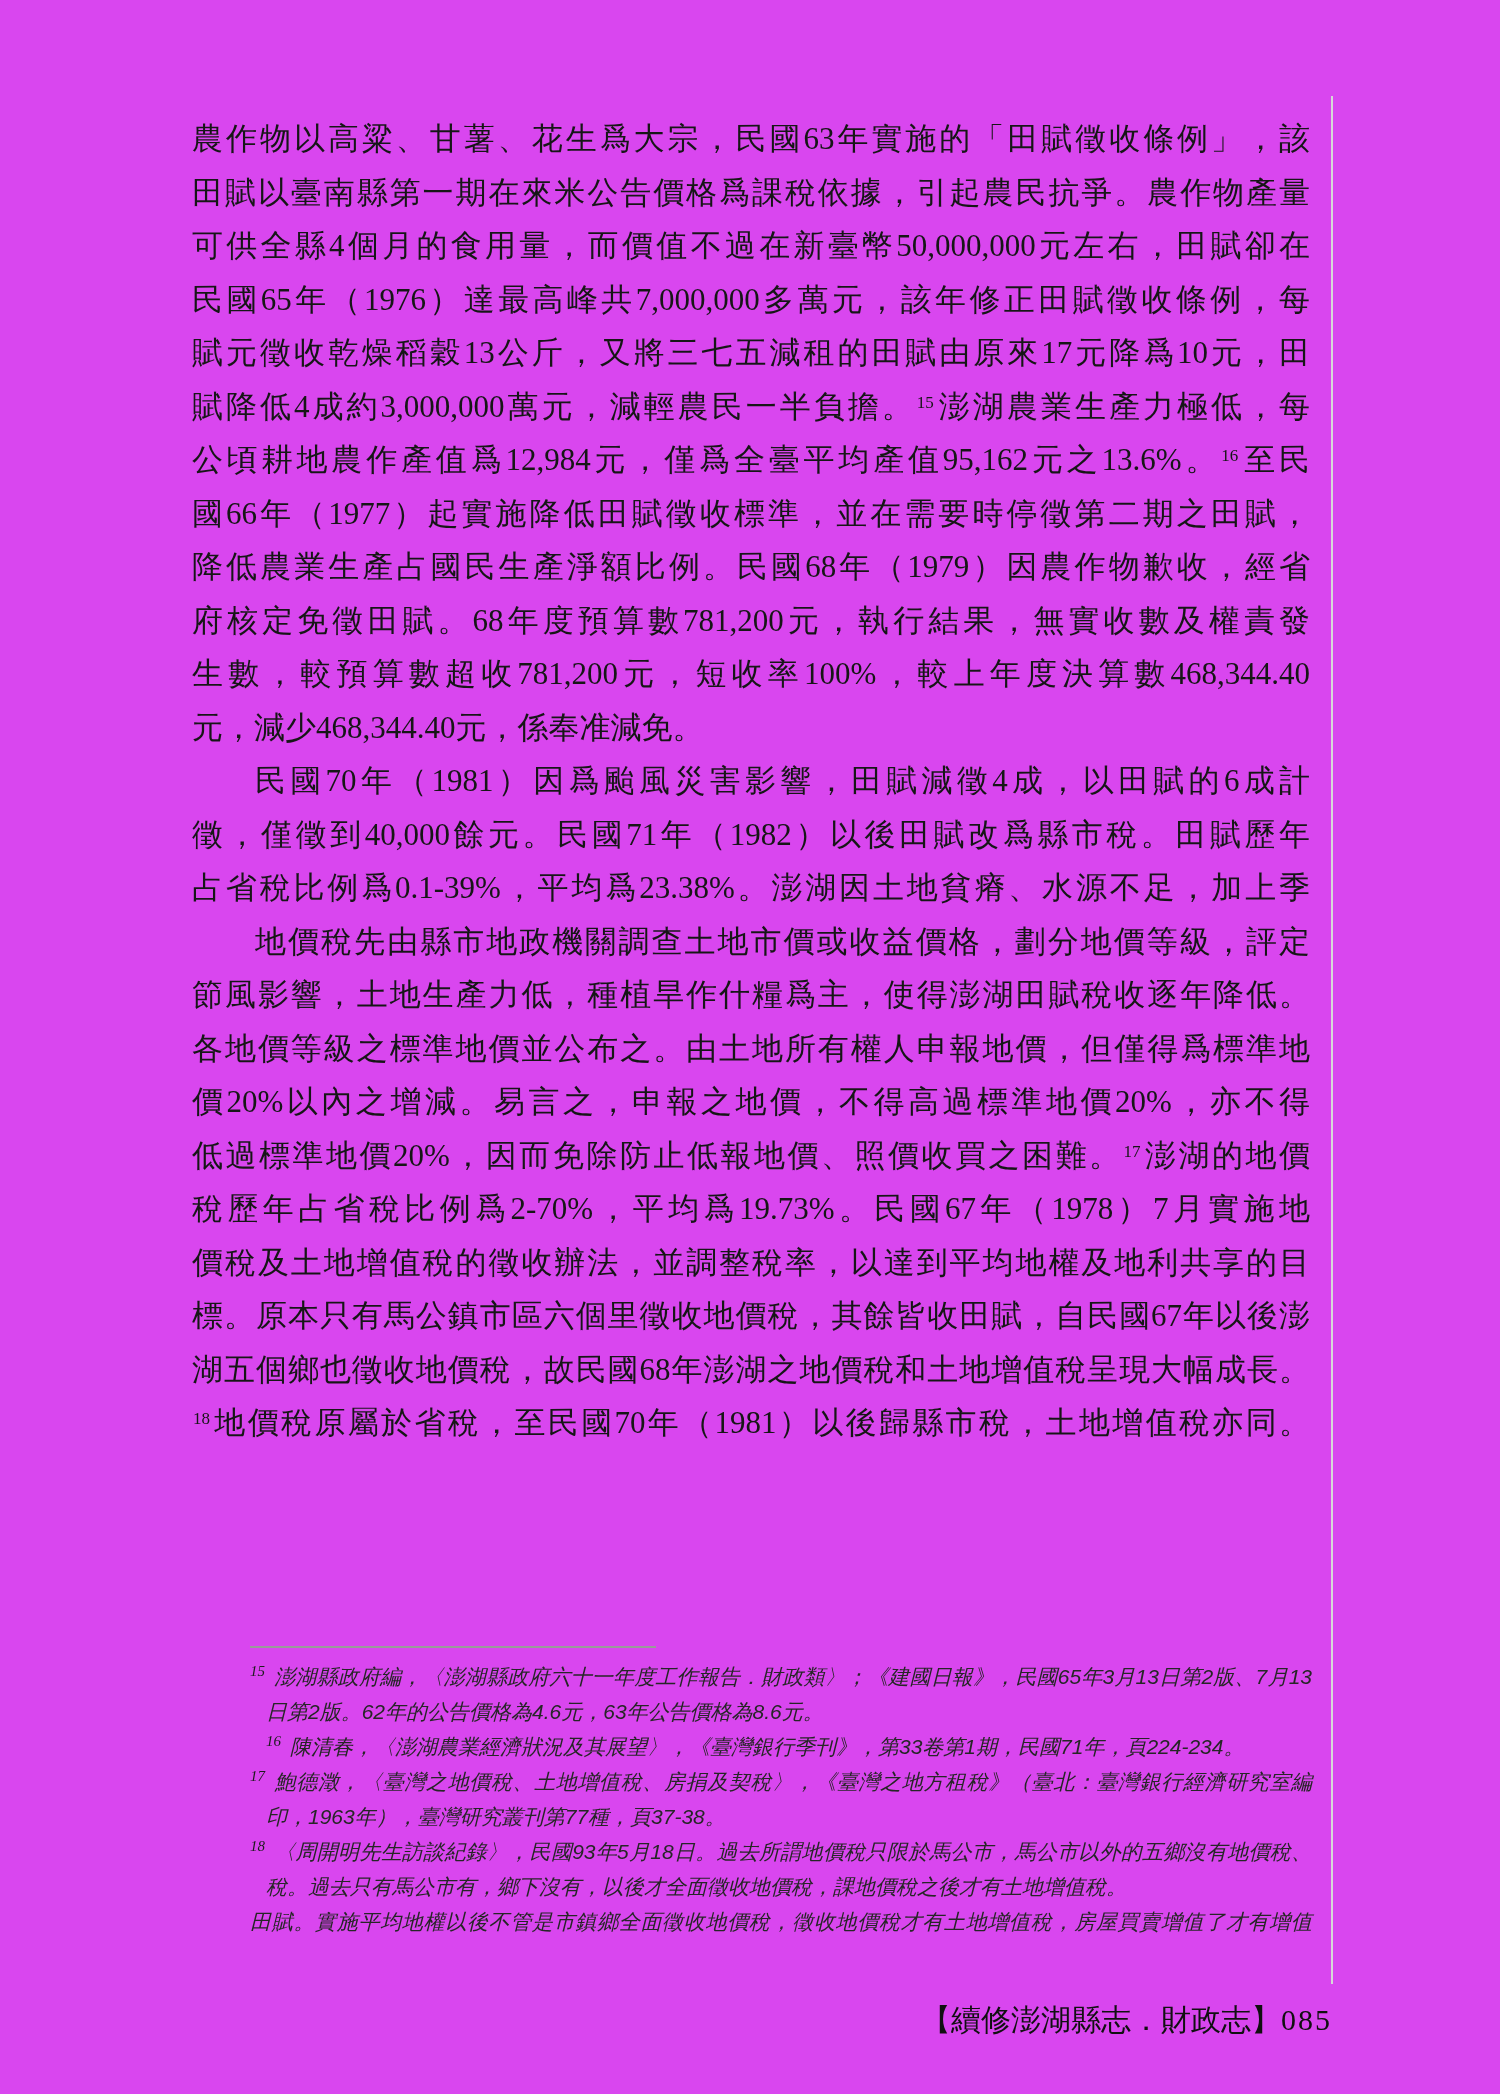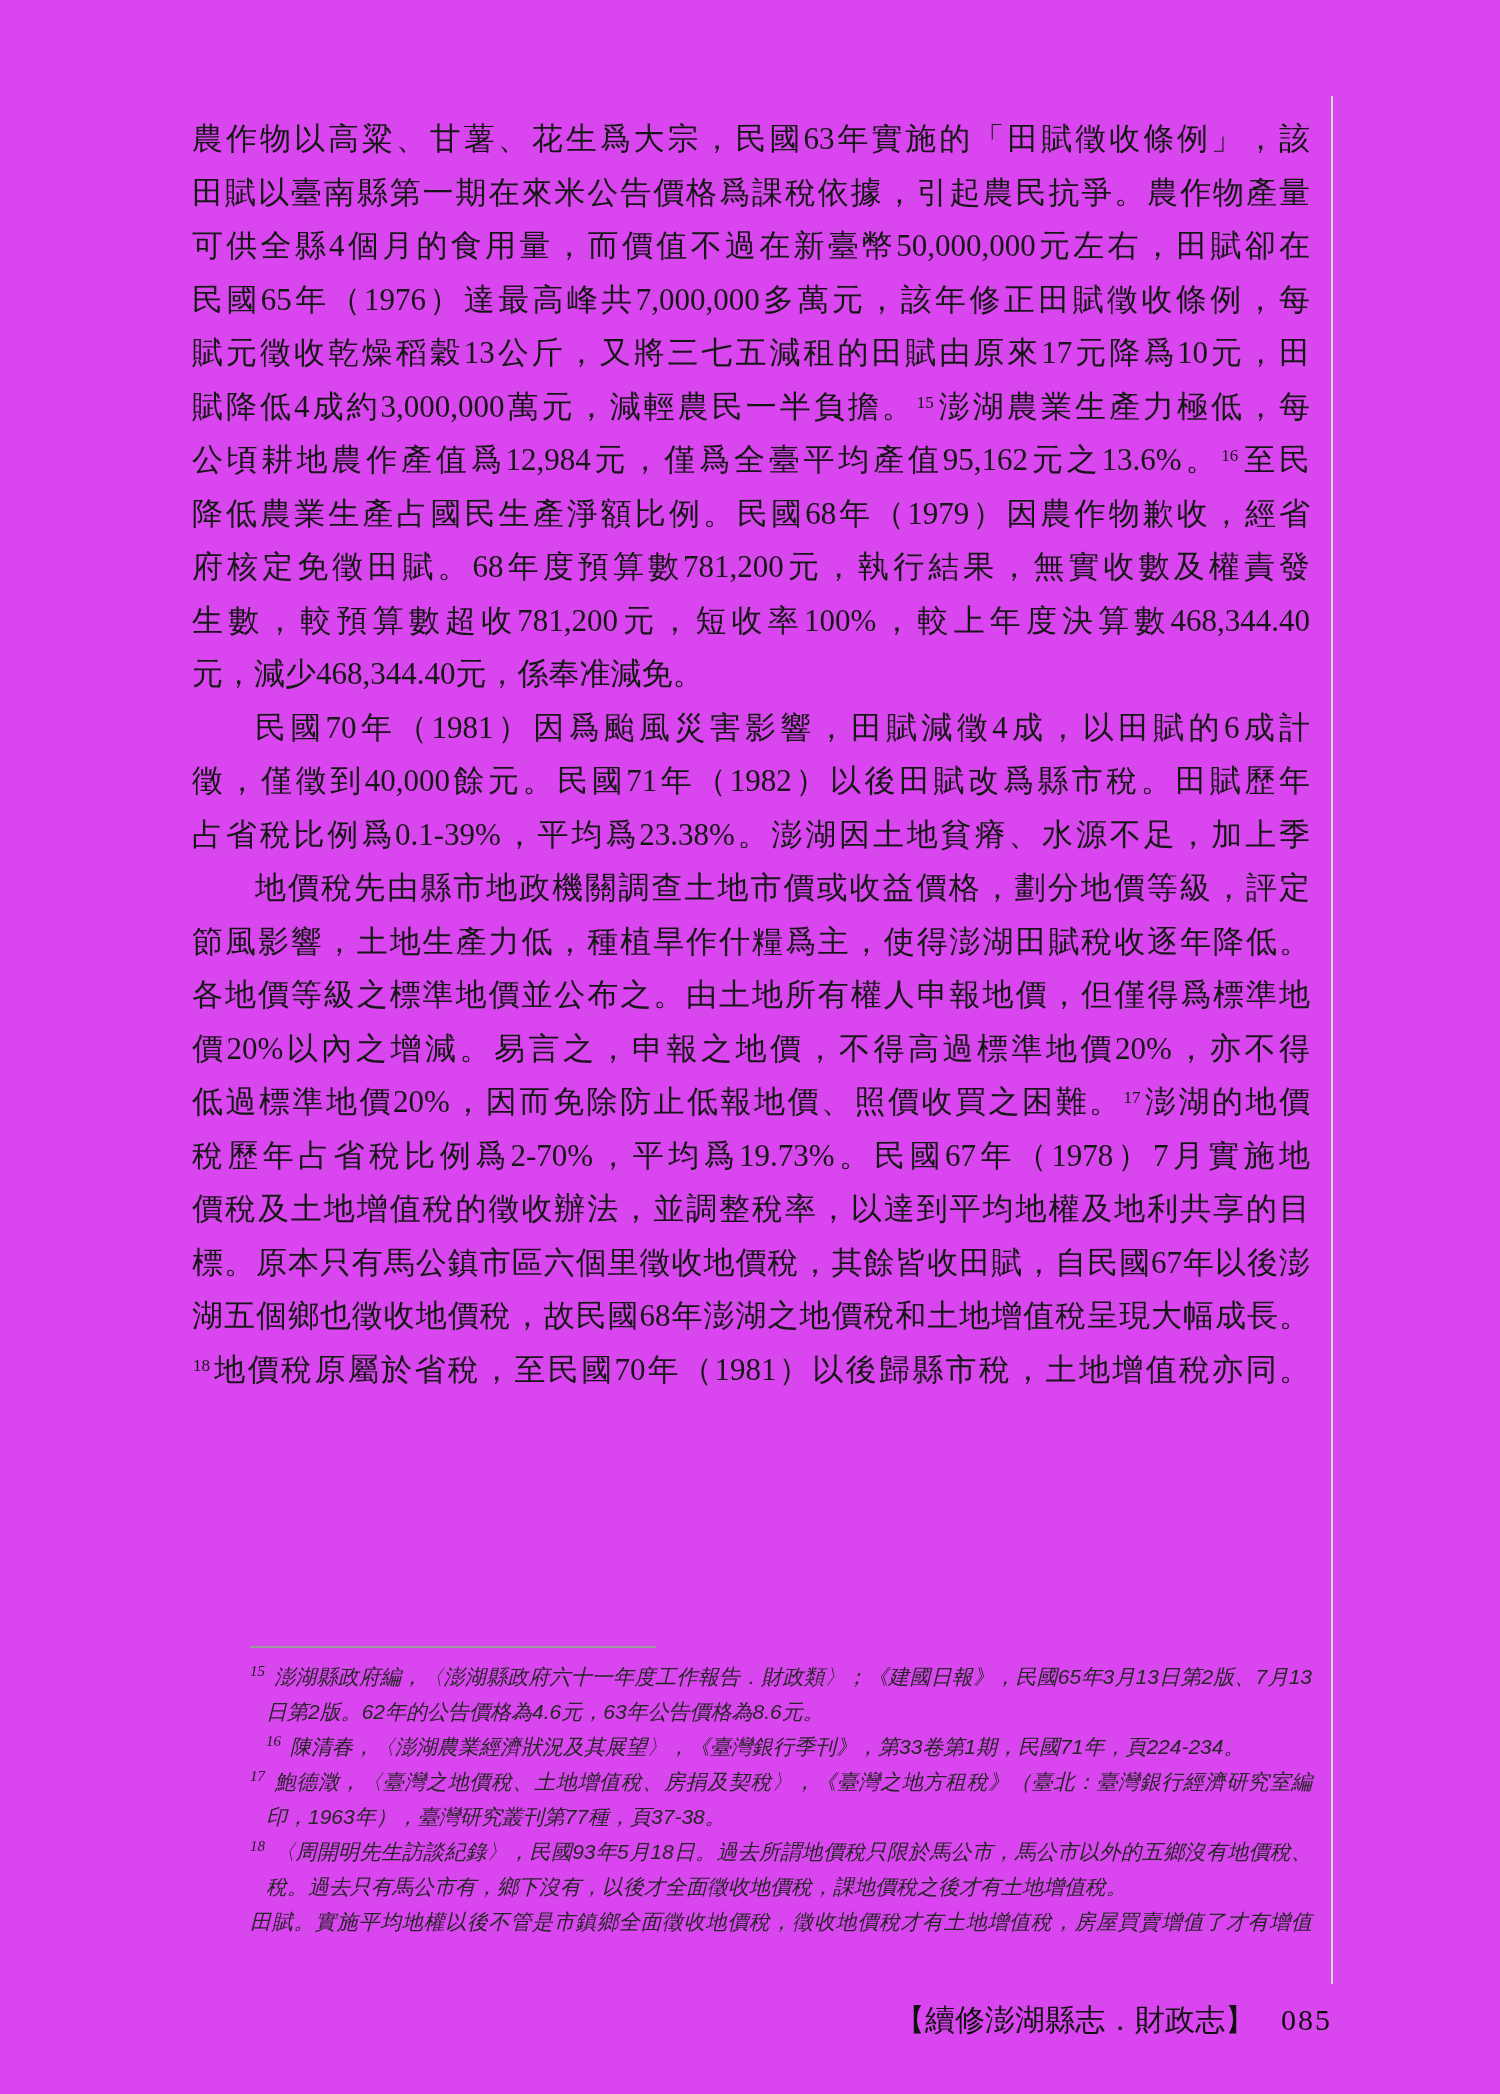--- a/index.html
+++ b/index.html
@@ -81,37 +81,37 @@
   .footer{
     position:absolute;
     top:2000px;
     right:168px;
     font-size:30px;
     color:#101010;
     white-space:nowrap;
     font-family:"Liberation Serif","DejaVu Serif",serif;
   }
   .footer .pnum{
-    margin-left:26px;
     letter-spacing:2px;
   }
 </style>
 </head>
 <body>
 
 <div class="page">
 
   <div class="body-text">
       <div class="bl">農作物以高粱、甘薯、花生爲大宗，民國63年實施的「田賦徵收條例」，該</div>
       <div class="bl">田賦以臺南縣第一期在來米公告價格爲課稅依據，引起農民抗爭。農作物產量</div>
       <div class="bl">可供全縣4個月的食用量，而價值不過在新臺幣50,000,000元左右，田賦卻在</div>
       <div class="bl">民國65年（1976）達最高峰共7,000,000多萬元，該年修正田賦徵收條例，每</div>
       <div class="bl">賦元徵收乾燥稻穀13公斤，又將三七五減租的田賦由原來17元降爲10元，田</div>
       <div class="bl">賦降低4成約3,000,000萬元，減輕農民一半負擔。<sup>15</sup>澎湖農業生產力極低，每</div>
       <div class="bl">公頃耕地農作產值爲12,984元，僅爲全臺平均產值95,162元之13.6%。<sup>16</sup>至民</div>
+      <div class="bl">國66年（1977）起實施降低田賦徵收標準，並在需要時停徵第二期之田賦，</div>
       <div class="bl">降低農業生產占國民生產淨額比例。民國68年（1979）因農作物歉收，經省</div>
       <div class="bl">府核定免徵田賦。68年度預算數781,200元，執行結果，無實收數及權責發</div>
       <div class="bl">生數，較預算數超收781,200元，短收率100%，較上年度決算數468,344.40</div>
       <div class="bl short">元，減少468,344.40元，係奉准減免。</div>
       <div class="bl ind">民國70年（1981）因爲颱風災害影響，田賦減徵4成，以田賦的6成計</div>
       <div class="bl">徵，僅徵到40,000餘元。民國71年（1982）以後田賦改爲縣市稅。田賦歷年</div>
       <div class="bl">占省稅比例爲0.1-39%，平均爲23.38%。澎湖因土地貧瘠、水源不足，加上季</div>
       <div class="bl ind">地價稅先由縣市地政機關調查土地市價或收益價格，劃分地價等級，評定</div>
       <div class="bl">節風影響，土地生產力低，種植旱作什糧爲主，使得澎湖田賦稅收逐年降低。</div>
       <div class="bl">各地價等級之標準地價並公布之。由土地所有權人申報地價，但僅得爲標準地</div>

